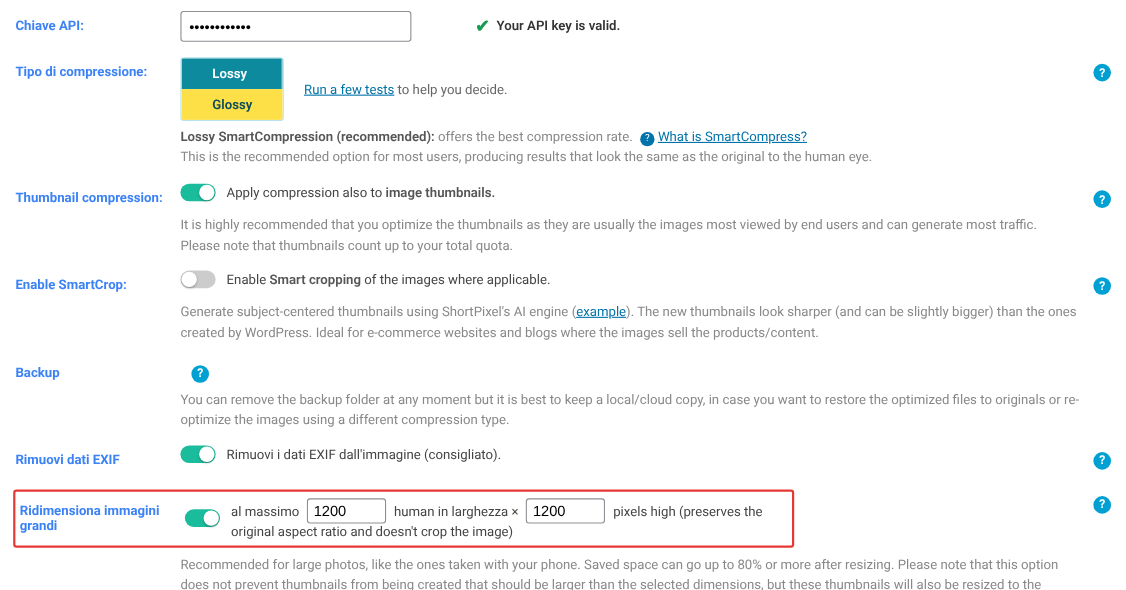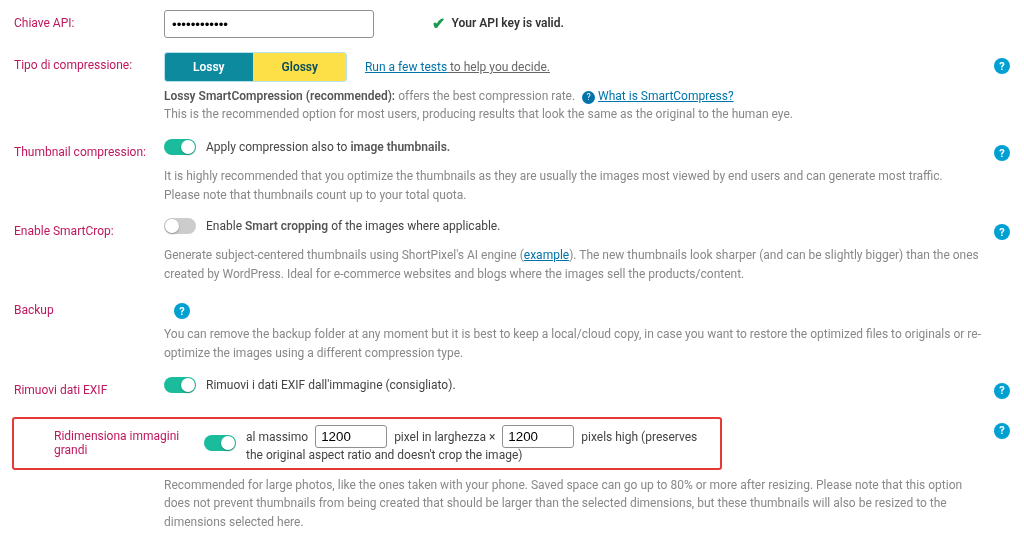--- a/index.html
+++ b/index.html
@@ -1,43 +1,43 @@
 <!DOCTYPE html>
 <html><head>
 <meta charset="utf-8">
 <style>
   * { box-sizing: border-box; margin: 0; padding: 0; }
   body { font-family: -apple-system, BlinkMacSystemFont, "Segoe UI", Roboto, Arial, sans-serif; font-size: 12px; color: #444; padding: 10px 14px; background: #fff; }
   .row { display: flex; align-items: flex-start; margin-bottom: 6px; }
-  .label-col { width: 150px; flex-shrink: 0; font-weight: 400; color: #be185d; padding-top: 6px; font-size: 12px; }
+  .label-col { width: 150px; flex-shrink: 0; font-weight: 700; color: #3b82f6; padding-top: 6px; font-size: 12px; }
   .content-col { flex: 1; }
   .help-col { width: 26px; flex-shrink: 0; text-align: right; padding-top: 6px; }
   .help-icon { display: inline-flex; width: 16px; height: 16px; border-radius: 50%; background: #00a0d2; color: #fff; font-size: 11px; font-weight: bold; align-items: center; justify-content: center; cursor: pointer; }
   .input-text { width: 210px; height: 28px; padding: 3px 7px; border: 1px solid #8c8f94; border-radius: 3px; background: #fff; }
   .api-valid { display: inline-flex; align-items: center; margin-left: 55px; color: #333; font-weight: 600; }
   .api-valid .check { color: #1a9b52; font-size: 16px; margin-right: 6px; font-weight: bold; }
-  .tabs { display: inline-flex; border: 1px solid #b5e2ed; border-radius: 3px; overflow: hidden; }
+  .tabs { display: inline-flex; border: 1px solid #b5e2ed; border-radius: 3px; overflow: hidden; flex-direction: column; }
   .tab { padding: 7px 28px; background: #fde047; color: #0a4b5b; font-size: 12px; font-weight: 600; cursor: pointer; border-right: 1px solid #b5e2ed; }
   .tab:last-child { border-right: none; }
   .tab.active { background: #0e8a9f; color: #fff; }
-  .tab-help { margin-left: 18px; color: #666; font-size: 12px; text-decoration: underline; }
+  .tab-help { margin-left: 18px; color: #666; font-size: 12px; }
   .link { color: #0073aa; text-decoration: underline; cursor: pointer; }
   .sub-text { color: #888; font-size: 12px; margin-top: 5px; line-height: 1.5; }
   .sub-text strong, .toggle-label strong { color: #555; font-weight: 600; }
   .toggle-row { display: flex; align-items: center; gap: 10px; }
   .toggle { position: relative; width: 32px; height: 16px; border-radius: 8px; cursor: pointer; flex-shrink: 0; }
   .toggle.on { background: #1abc9c; }
   .toggle.off { background: #ccc; }
   .toggle .knob { position: absolute; width: 14px; height: 14px; background: #fff; border-radius: 50%; top: 1px; box-shadow: 0 1px 2px rgba(0,0,0,.3); }
   .toggle.on .knob { right: 1px; }
   .toggle.off .knob { left: 1px; }
   .toggle-label { color: #444; font-size: 12px; }
   .section-desc { color: #888; font-size: 12px; margin: 6px 0 14px 150px; line-height: 1.55; padding-right: 20px; }
   .highlight-box { border: 2px solid #e53935; border-radius: 3px; padding: 6px 4px; margin-left: -2px; margin-right: 10px; display: flex; align-items: center; }
-  .highlight-box .label-col { padding-top: 0; margin-left: 36px; }
+  .highlight-box .label-col { padding-top: 0; }
   .num-input { width: 72px; padding: 3px 5px; border: 1px solid #8c8f94; border-radius: 3px; text-align: left; margin: 0 4px; }
   .q-small { display:inline-flex; width:13px; height:13px; border-radius:50%; background:#0073aa; color:#fff; font-size:9px; align-items:center; justify-content:center; margin-left:4px; }
 </style>
 </head>
 <body>
 
 <div class="row">
   <div class="label-col">Chiave API:</div>
   <div class="content-col">
     <input class="input-text" type="password" value="••••••••••••" style="">
@@ -121,20 +121,20 @@
 
 <div style="margin-top:18px; display:flex; align-items:flex-start;">
   <div class="highlight-box" style="flex:0 0 710px;">
     <div class="label-col">Ridimensiona immagini grandi</div>
     <div class="toggle on" style="margin-right:10px;">
         <div class="knob"></div>
       </div>
     <span class="toggle-label">
       <span>al massimo</span>
       <input class="num-input" value="1200" style="">
-      <span>pixel in larghezza ×</span>
+      <span>human in larghezza ×</span>
       <input class="num-input" value="1200" style="">
       <span>pixels high (preserves the original aspect ratio and doesn't crop the image)</span>
     </span>
   </div>
   <div class="help-col" style="margin-left:auto;"><span class="help-icon">?</span></div>
 </div>
 <div class="section-desc">Recommended for large photos, like the ones taken with your phone. Saved space can go up to 80% or more after resizing. Please note that this option does not prevent thumbnails from being created that should be larger than the selected dimensions, but these thumbnails will also be resized to the dimensions selected here.</div>
 
 </body></html>

